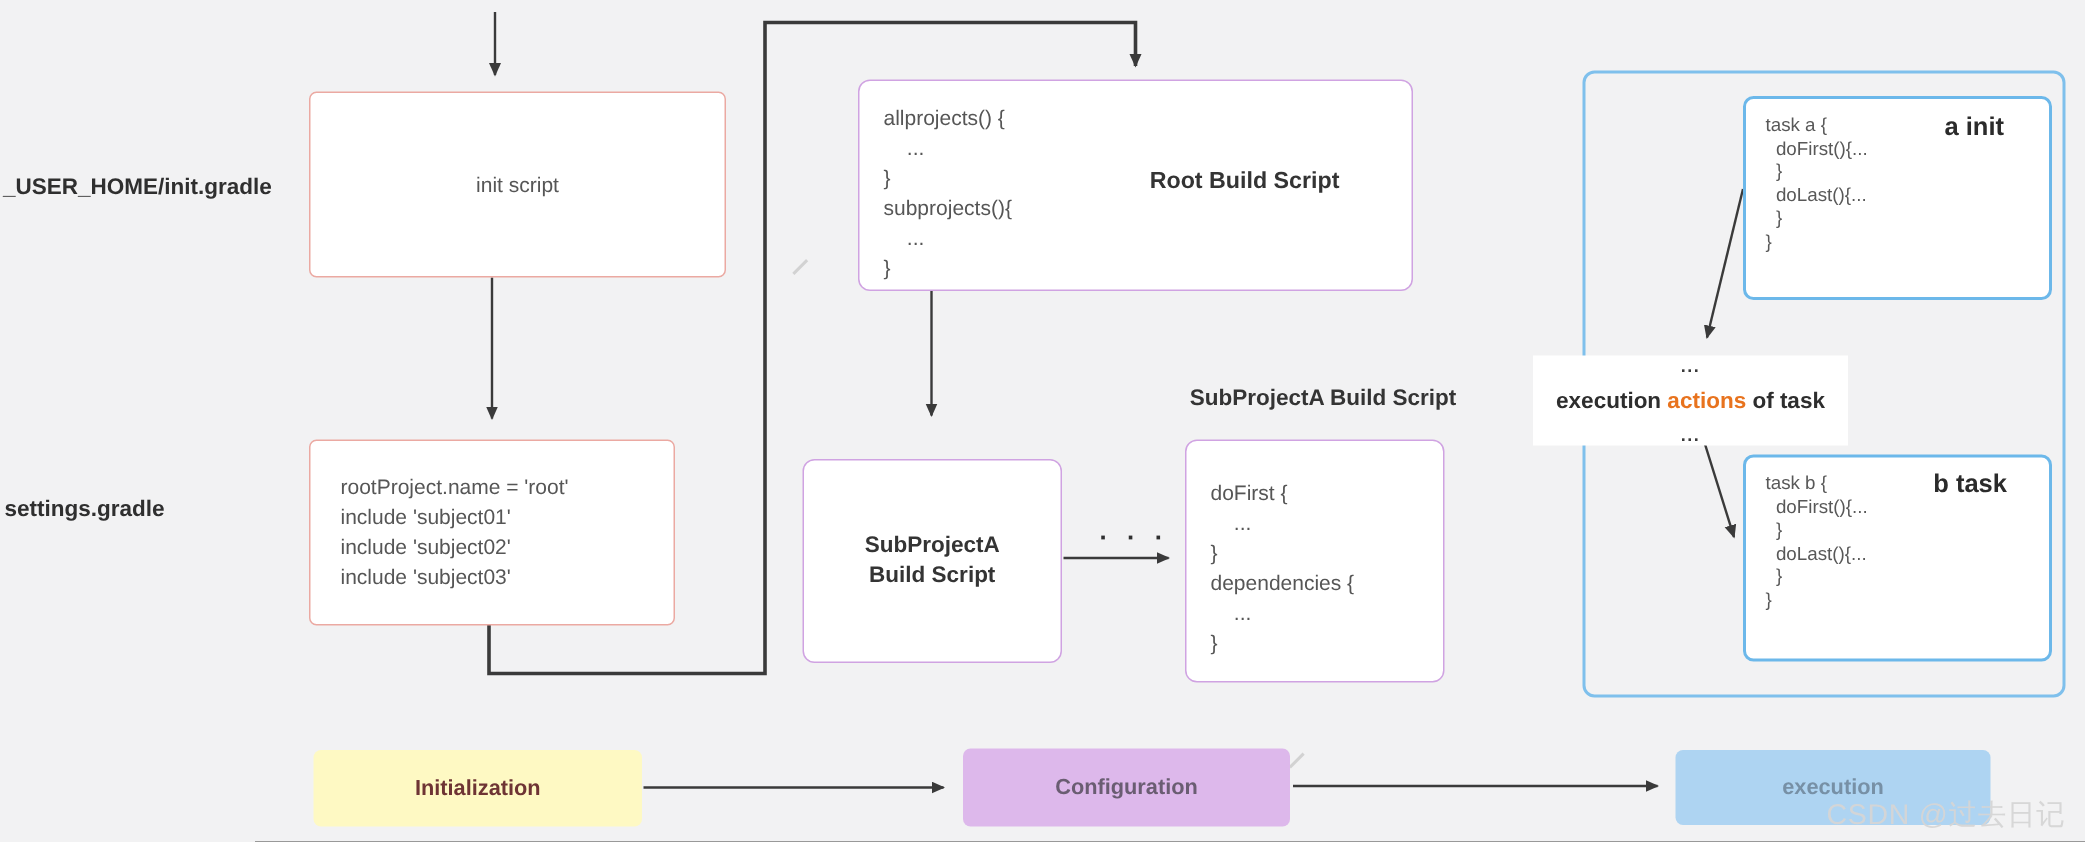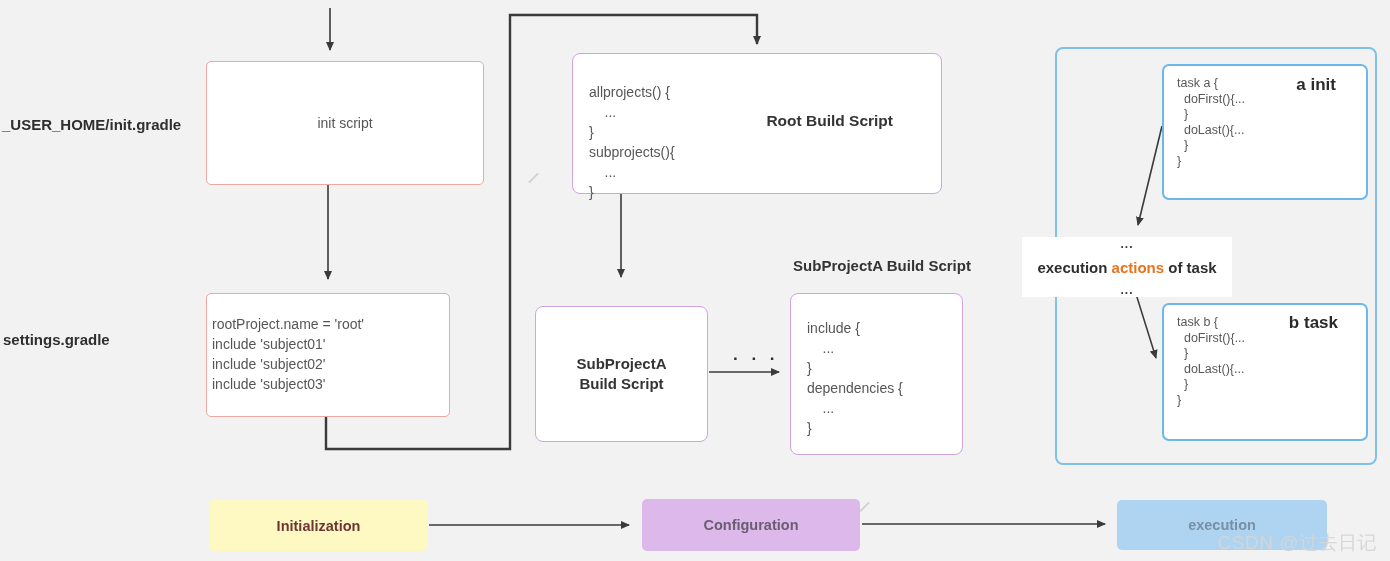--- a/index.html
+++ b/index.html
@@ -61,49 +61,49 @@
   <div class="artifact" style="left:527px;top:177px;"></div>
   <div class="artifact" style="left:858px;top:506px;"></div>
 
   <div class="abs file-label" style="left:2px;top:116px;">_USER_HOME/init.gradle</div>
   <div class="abs file-label" style="left:3px;top:331px;">settings.gradle</div>
 
   <div class="box red-box center-text" style="left:206px;top:61px;width:278px;height:124px;text-align:center;">
     <span style="font-size:14px;color:#565656;">init script</span>
   </div>
 
-  <div class="box red-box" style="left:206px;top:293px;width:244px;height:124px;padding:20px 0 0 5px;">
+  <div class="box red-box" style="left:206px;top:293px;width:244px;height:124px;padding:20px 0 0 20px;">
     <div class="code">rootProject.name = 'root'</div>
     <div class="code">include 'subject01'</div>
     <div class="code">include 'subject02'</div>
     <div class="code">include 'subject03'</div>
   </div>
 
-  <div class="box purple-box" style="left:572px;top:53px;width:370px;height:141px;padding:28px 0 0 16px;">
+  <div class="box purple-box" style="left:572px;top:53px;width:370px;height:141px;padding:14px 0 0 16px;">
     <div class="code">allprojects() {</div>
     <div class="code">    ...</div>
     <div class="code">}</div>
     <div class="code">subprojects(){</div>
     <div class="code">    ...</div>
     <div class="code">}</div>
     <div class="bold-label" style="position:absolute;right:48px;top:58px;font-size:15.5px;">Root Build Script</div>
   </div>
 
   <div class="box purple-box center-text" style="left:535px;top:306px;width:173px;height:136px;">
     <div style="text-align:center;">
       <div class="bold-label" style="font-size:15px;line-height:20px;">SubProjectA</div>
       <div class="bold-label" style="font-size:15px;line-height:20px;">Build Script</div>
     </div>
   </div>
 
   <div class="conn-dots" style="left:733px;top:349px;">·  ·  ·</div>
 
   <div class="abs bold-label" style="left:786px;top:257px;width:192px;font-size:15px;text-align:center;white-space:nowrap;">SubProjectA Build Script</div>
   <div class="box purple-box" style="left:790px;top:293px;width:173px;height:162px;padding:24px 0 0 16px;">
-    <div class="code">include {</div>
+    <div class="code">doFirst {</div>
     <div class="code">    ...</div>
     <div class="code">}</div>
     <div class="code">dependencies {</div>
     <div class="code">    ...</div>
     <div class="code">}</div>
   </div>
 
   <div class="box outer-blue" style="left:1055px;top:47px;width:322px;height:418px;"></div>
 
   <div class="box blue-box" style="left:1162px;top:64px;width:206px;height:136px;padding:10px 0 0 13px;z-index:4;">

